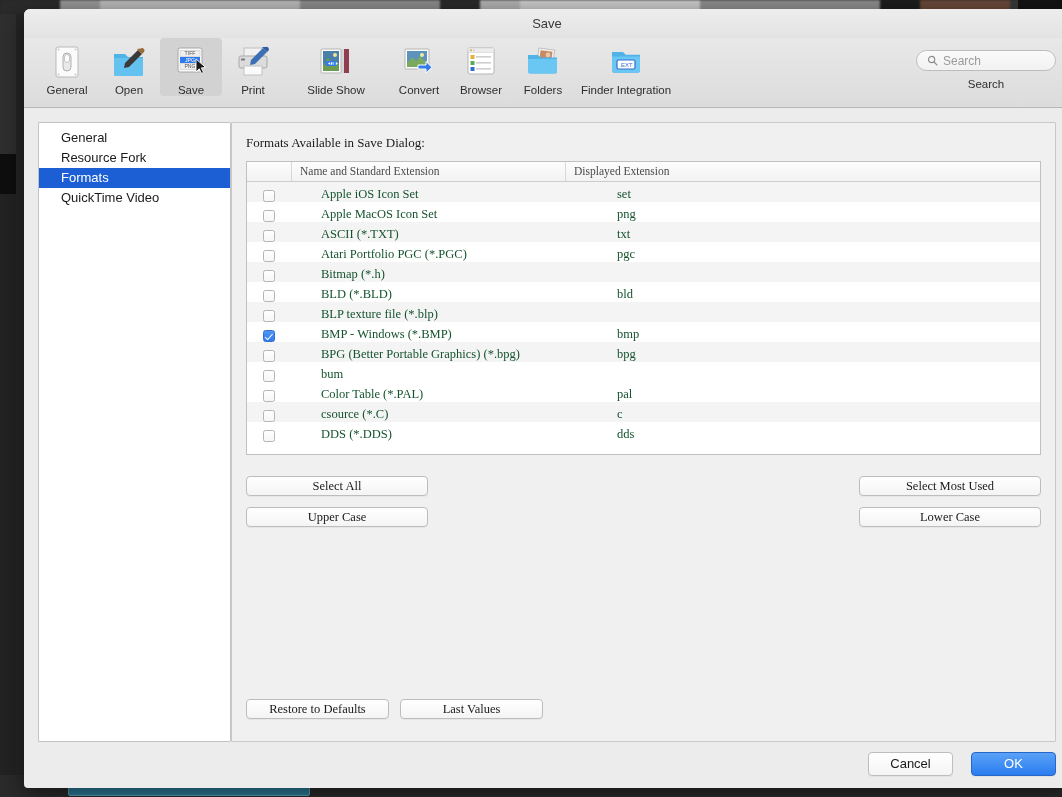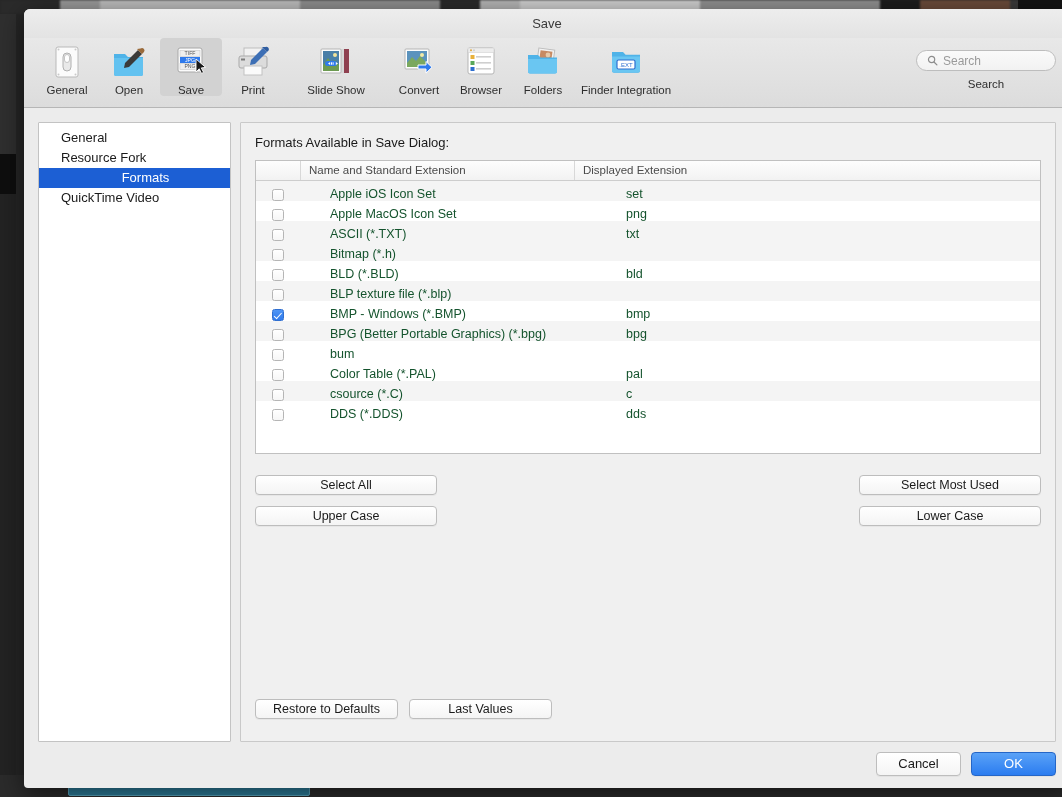--- a/index.html
+++ b/index.html
@@ -105,27 +105,27 @@
   .sidebar {
     width: 193px; height: 620px;
     background: #fff; border: 1px solid #c3c3c3;
     box-sizing: border-box; padding-top: 5px;
     border-radius: 1px;
   }
   .side-item {
     height: 20px; line-height: 20px;
     padding-left: 22px; font-size: 13px; color: #1a1a1a;
   }
-  .side-item.active { background: #1c5fd4; color: #fff; text-align: center; }
+  .side-item.active { background: #1c5fd4; color: #fff; }
 
   .panel {
-    flex: 1; margin-left: 9px; height: 620px;
+    flex: 1; height: 620px;
     background: #f0f0f0; border: 1px solid #c9c9c9;
     box-sizing: border-box; padding: 12px 14px 0 14px;
-    border-radius: 1px; position: relative;
+    border-radius: 1px; position: relative; font-family: Liberation Serif, serif;
   }
   .panel-title { font-size: 13px; color: #1a1a1a; margin-bottom: 10px; }
 
   
   .table {
     border: 1px solid #c0c0c0; background: #fff;
     height: 294px; overflow: hidden; box-sizing: border-box;
   }
   .thead {
     display: flex; height: 19px; align-items: center;
@@ -175,21 +175,21 @@
   .row-btns.second { margin-top: 11px; }
   .row-btns .btn { width: 182px; }
 
   .bottom-btns { position: absolute; left: 14px; bottom: 22px; display: flex; gap: 11px; }
   .bottom-btns .btn { width: 143px; }
   .bottom-btns .btn.lastvals { width: 143px; }
 
   
   .footer {
     position: absolute; right: 14px; bottom: 12px;
-    display: flex; gap: 10px;
+    display: flex; gap: 18px;
   }
   .footer .btn { width: 85px; height: 24px; line-height: 22px; font-size: 13px; }
   .footer .btn.primary {
     background: linear-gradient(180deg,#5aa2f7,#2b7cf0);
     border-color: #2566c7; color: #fff;
   }
 
   
   svg { display: block; }
 </style>
@@ -394,20 +394,27 @@
               <div class="td-name">Apple MacOS Icon Set</div>
               <div class="td-ext">png</div>
             </div>
             <div class="trow odd">
               <div class="td-check">
                 <span class="cbox"></span>
               </div>
               <div class="td-name">ASCII (*.TXT)</div>
               <div class="td-ext">txt</div>
             </div>
+            <div class="trow even">
+              <div class="td-check">
+                <span class="cbox"></span>
+              </div>
+              <div class="td-name">Atari Portfolio PGC (*.PGC)</div>
+              <div class="td-ext">pgc</div>
+            </div>
             <div class="trow odd">
               <div class="td-check">
                 <span class="cbox"></span>
               </div>
               <div class="td-name">Bitmap (*.h)</div>
               <div class="td-ext"></div>
             </div>
             <div class="trow even">
               <div class="td-check">
                 <span class="cbox"></span>

